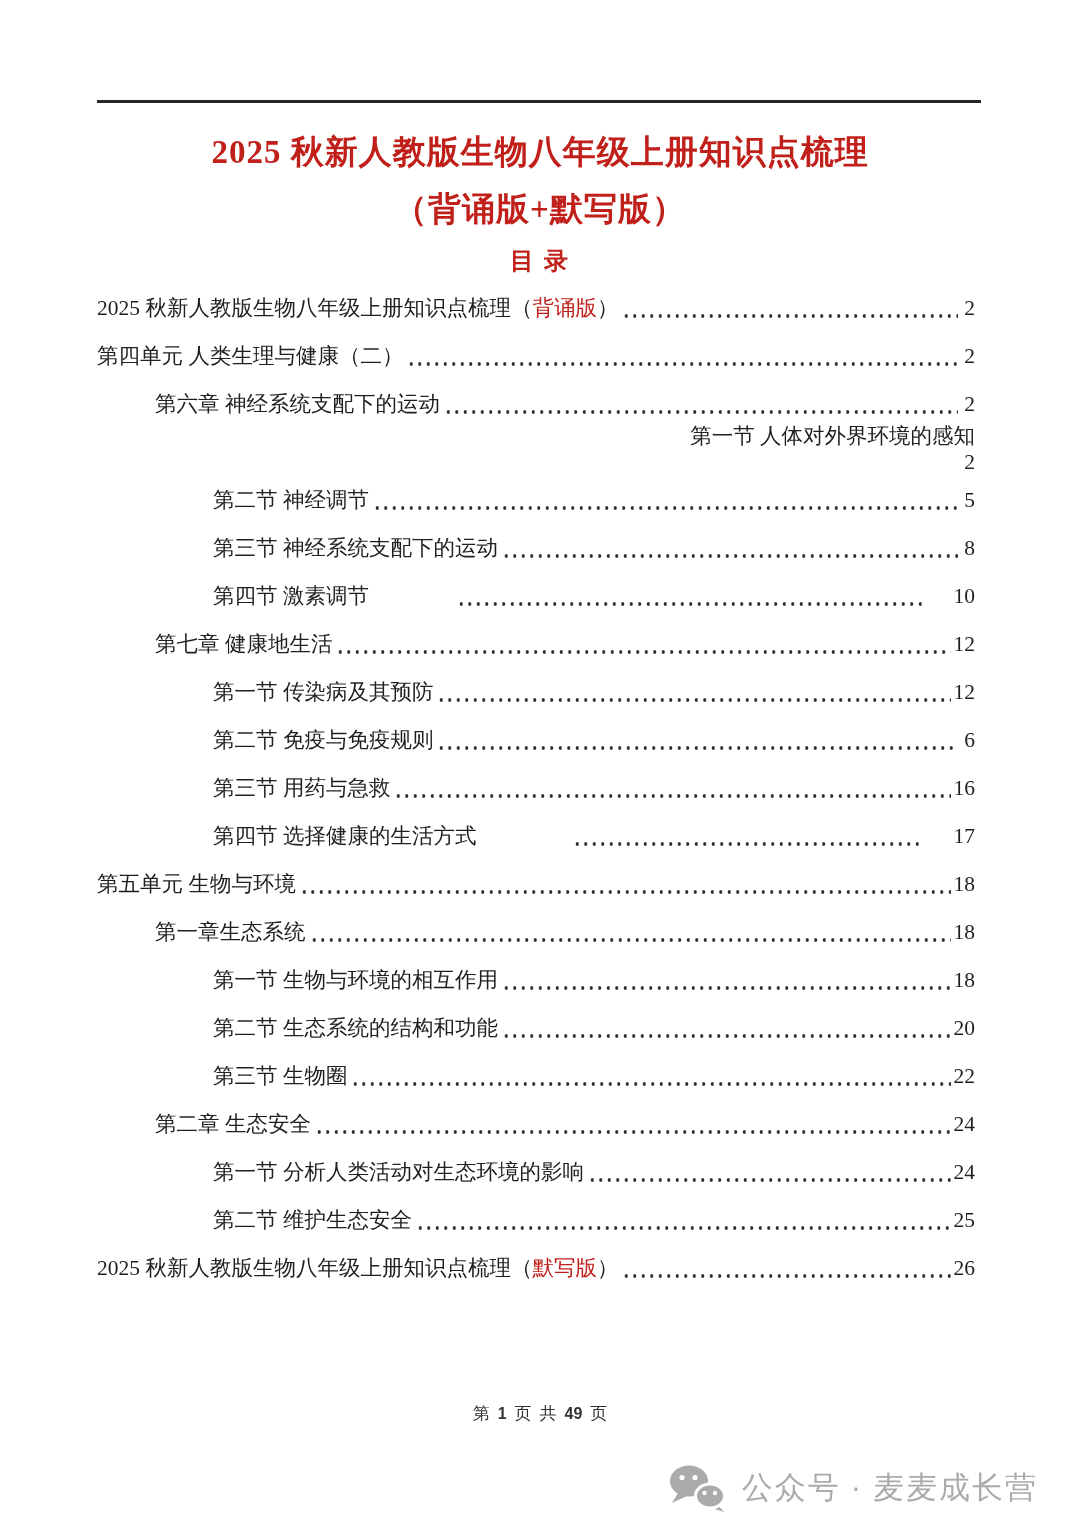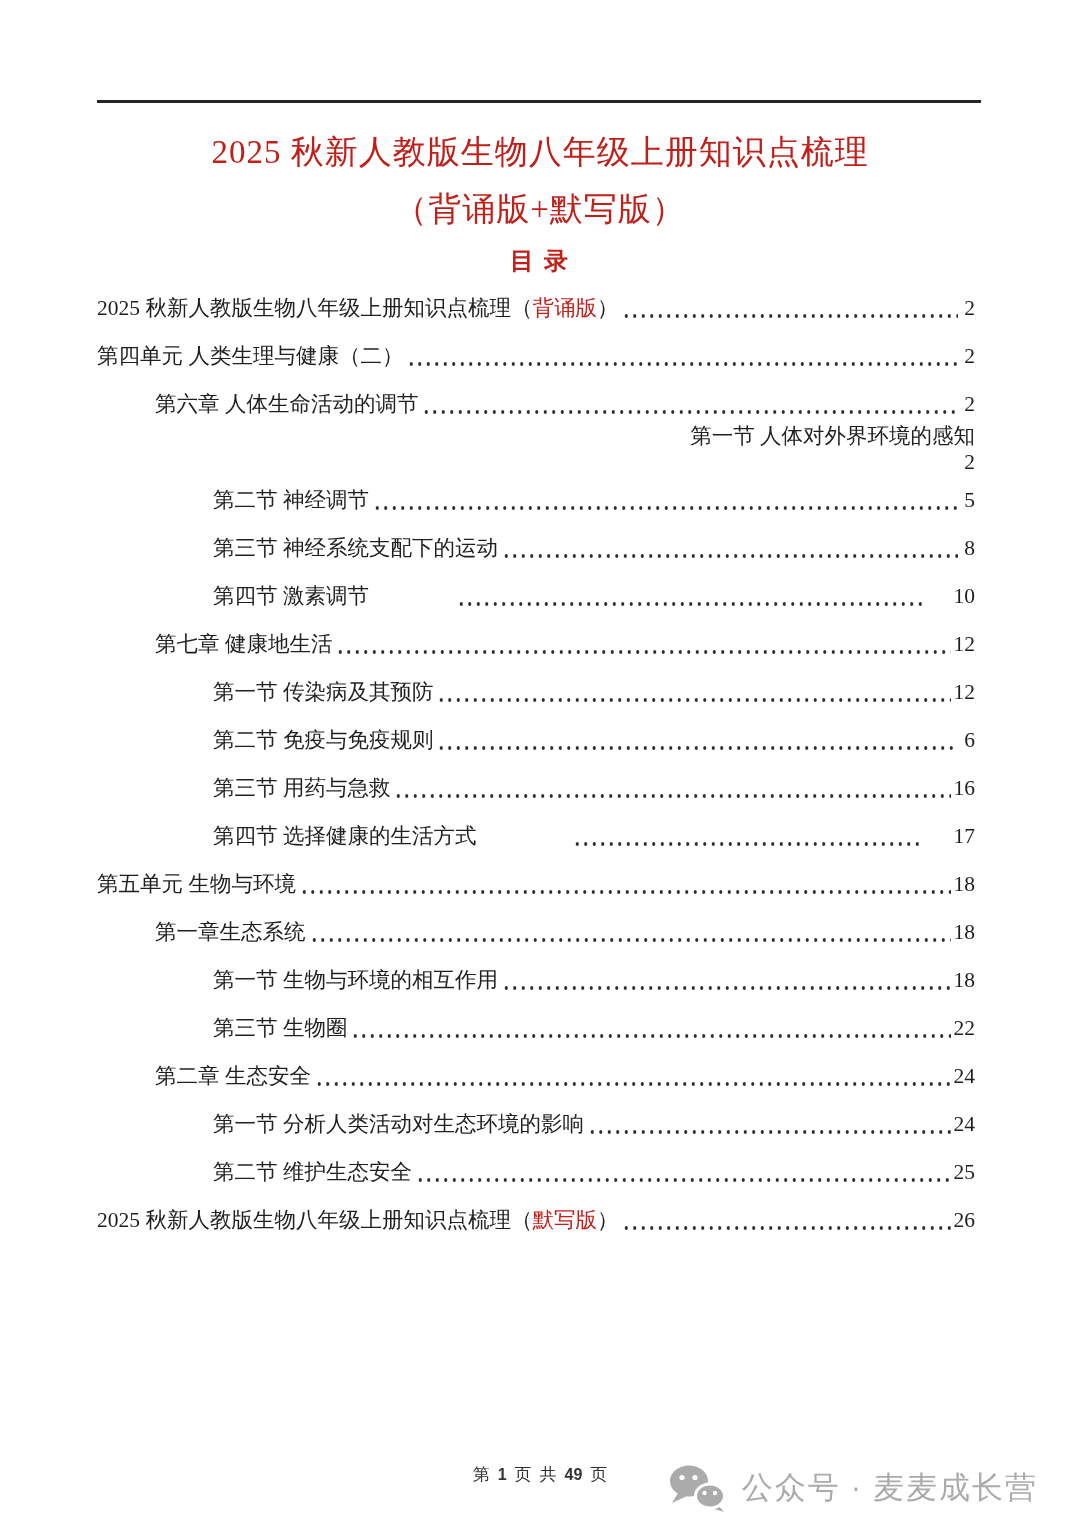--- a/index.html
+++ b/index.html
@@ -18,21 +18,21 @@
     font-family:"Liberation Serif","DejaVu Serif",serif;
     color:var(--text);
   }
   .header-rule{
     position:absolute;left:97px;top:100px;width:884px;height:0;
     border-top:3px solid var(--rule);
   }
   .title-block{margin:0;padding-top:132px;text-align:center;}
   .title-line{
     margin:0;
-    font-size:33px;font-weight:normal;color:var(--accent-red);
+    font-size:33px;font-weight:bold;color:var(--accent-red);
     line-height:1.25;letter-spacing:1px;
   }
   .title-line2{margin-top:16px;}
   .toc-heading{
     margin:16px 0 0 0;text-align:center;
     font-size:24px;font-weight:bold;color:var(--accent-red);
     letter-spacing:2px;line-height:1.2;
   }
   .toc-list{
     margin:6px 97px 0 97px;
@@ -50,21 +50,21 @@
     background-image:radial-gradient(circle,var(--dots) 1.6px,transparent 1.9px);
     background-size:8.5px 4px;
     background-repeat:repeat-x;
     background-position:left bottom;
   }
   .toc-page{
     flex:0 0 auto;color:var(--text);
     min-width:14px;text-align:right;
   }
   .footer{
-    position:absolute;left:0;top:1463px;width:100%;
+    position:absolute;left:0;top:1402px;width:100%;
     text-align:center;font-size:17px;color:#333;
   }
   .footer span{margin:0 4px;}
   .footer .num{
     font-weight:bold;
     font-family:"Liberation Sans","DejaVu Sans",sans-serif;
     font-size:16px;
   }
   .watermark{
     position:absolute;top:1462px;right:42px;
@@ -98,21 +98,21 @@
       <span class="toc-page">2</span>
     </div>
       <div class="toc-row" style="padding-left: 0px;">
       <span class="toc-text">第四单元 人类生理与健康（二）</span>
         <span class="toc-red"></span>
         <span class="toc-text"></span>
       <span class="toc-leader"></span>
       <span class="toc-page">2</span>
     </div>
       <div class="toc-row" style="padding-left: 58px;">
-      <span class="toc-text">第六章 人体生命活动的调节</span>
+      <span class="toc-text">第六章 神经系统支配下的运动</span>
         <span class="toc-red"></span>
         <span class="toc-text"></span>
       <span class="toc-leader"></span>
       <span class="toc-page">2</span>
     </div>
       <div class="toc-row" style="padding-left: 116px; flex-direction: column;">
       <span class="toc-text">第一节 人体对外界环境的感知</span>
         <span class="toc-red"></span>
         <span class="toc-text"></span>
       <span class="toc-leader"></span>
@@ -187,20 +187,27 @@
         <span class="toc-text"></span>
       <span class="toc-leader"></span>
       <span class="toc-page">18</span>
     </div>
       <div class="toc-row" style="padding-left: 116px;">
       <span class="toc-text">第一节 生物与环境的相互作用</span>
         <span class="toc-red"></span>
         <span class="toc-text"></span>
       <span class="toc-leader"></span>
       <span class="toc-page">18</span>
+    </div>
+      <div class="toc-row" style="padding-left: 116px;">
+      <span class="toc-text">第二节 生态系统的结构和功能</span>
+        <span class="toc-red"></span>
+        <span class="toc-text"></span>
+      <span class="toc-leader"></span>
+      <span class="toc-page">20</span>
     </div>
       <div class="toc-row" style="padding-left: 116px;">
       <span class="toc-text">第三节 生物圈</span>
         <span class="toc-red"></span>
         <span class="toc-text"></span>
       <span class="toc-leader"></span>
       <span class="toc-page">22</span>
     </div>
       <div class="toc-row" style="padding-left: 58px;">
       <span class="toc-text">第二章 生态安全</span>

